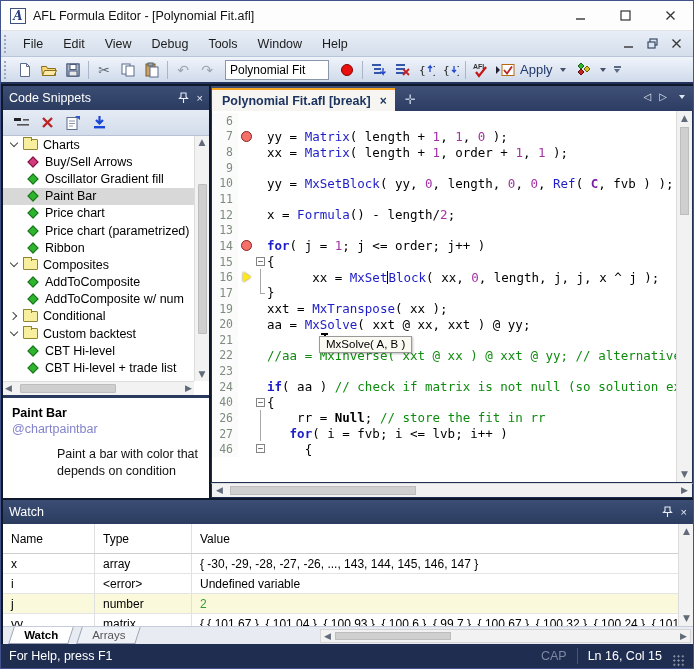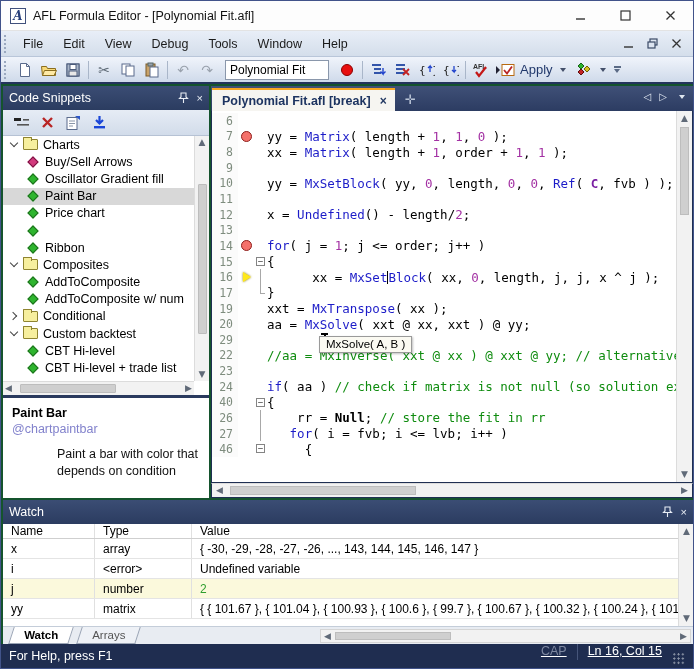--- a/index.html
+++ b/index.html
@@ -30,21 +30,21 @@
   .tcombo{width:104px;height:20px;background:#fff;border:1px solid #8a97ab;font-size:12px;padding:2px 4px;margin:0 6px;color:#000;}
   .tglyph{font-family:"DejaVu Sans",sans-serif;font-size:14px;color:#5a6672;}
   .apply-wrap{display:flex;align-items:center;gap:3px;padding:0 2px;}
   .apply-label{color:#21386b;font-size:13px;}
   .dd{width:0;height:0;border-left:3.5px solid transparent;border-right:3.5px solid transparent;border-top:4px solid #44506a;margin:0 4px;}
   .overflow{margin-left:4px;display:flex;flex-direction:column;align-items:center;gap:1px;}
   .overflow i{display:block;width:7px;height:2px;background:#5a6a85;}
   .overflow b{width:0;height:0;border-left:3.5px solid transparent;border-right:3.5px solid transparent;border-top:4px solid #5a6a85;}
 
   
-  .main{position:absolute;left:0;top:83px;width:694px;height:562px;background:#14532d;}
+  .main{position:absolute;left:0;top:83px;width:694px;height:562px;background:#0f172a;}
   .panel-hdr{height:24px;background:linear-gradient(#3b4d74,#2b3c60);color:#fff;display:flex;align-items:center;padding:0 6px;font-size:12.5px;}
   .hdr-icons{margin-left:auto;display:flex;gap:8px;align-items:center;}
   .hdr-ic{color:#e8edf5;font-size:11px;display:flex;align-items:center;}
 
   
   .panel-snippets{position:absolute;left:2px;top:2px;width:206px;height:412px;background:#fff;display:flex;flex-direction:column;}
   .sn-toolbar{height:26px;background:linear-gradient(#e6ecf5,#d2dcea);display:flex;align-items:center;gap:6px;padding-left:8px;border-bottom:1px solid #b6c2d4;}
   .sn-tool{width:20px;height:20px;display:flex;align-items:center;justify-content:center;}
   .sn-body{position:relative;flex:1;background:#fff;overflow:hidden;}
   .tree{position:absolute;left:0;top:0;right:15px;bottom:14px;overflow:hidden;}
@@ -84,58 +84,58 @@
   .cl-code{flex:1;overflow:hidden;}
   .bp{width:11px;height:11px;border-radius:50%;background:#f4716b;border:1.5px solid #8f1f1c;}
   .cur-arrow{width:0;height:0;border-top:5px solid transparent;border-bottom:5px solid transparent;border-left:8px solid #ffe81a;filter:drop-shadow(0 0 1px #8a7a00);}
   .fold-open{position:absolute;left:1px;top:3px;width:9px;height:9px;border:1px solid #848484;background:#fff;font-size:9px;line-height:7px;text-align:center;color:#444;}
   .fold-mid{position:absolute;left:5px;top:0;bottom:0;width:1px;background:#a8a8a8;}
   .fold-end{position:absolute;left:5px;top:0;height:8px;width:1px;background:#a8a8a8;}
   .fold-end:after{content:"";position:absolute;left:0;top:8px;width:5px;height:1px;background:#a8a8a8;}
   .s-p{color:#000;}
   .s-f{color:#1c1cc8;}
   .s-n{color:#a331a3;}
-  .s-k{color:#1c1cc8;font-weight:normal;text-align:right;}
+  .s-k{color:#1c1cc8;font-weight:bold;text-align:right;}
   .s-c{color:#0f8c0f;}
   .s-a{color:#7a1fa2;font-weight:bold;}
   .s-b{color:#000;font-weight:bold;}
   .caret{display:inline-block;width:1px;height:13px;background:#000;vertical-align:-2px;}
   .ed-vscroll{position:absolute;right:0;top:0;bottom:0;width:16px;background:#f2f2f2;border-left:1px solid #dcdcdc;}
   .ed-vscroll .sbarrow{position:absolute;left:4px;}
   .ed-vthumb{position:absolute;left:3px;top:16px;width:9px;height:88px;background:#cfcfcf;border:1px solid #bdbdbd;}
   .ed-hscroll{height:15px;background:#f2f2f2;border:1px solid #1f2f52;border-top:1px solid #dcdcdc;display:flex;align-items:center;position:relative;}
   .ed-hthumb{position:absolute;left:18px;width:186px;height:9px;background:#cfcfcf;border:1px solid #bdbdbd;}
   .tooltip{position:absolute;background:#fbfaf2;border:1px solid #9a9a9a;font-size:11.5px;padding:1px 6px 2px;white-space:nowrap;box-shadow:1px 1px 2px rgba(0,0,0,.25);}
   .ibeam{position:absolute;width:9px;height:15px;}
   .ibeam:before{content:"";position:absolute;left:4px;top:2px;bottom:2px;width:1.5px;background:#000;}
   .ibeam:after{content:"";position:absolute;left:1px;top:1px;width:7px;height:1.5px;background:#000;box-shadow:0 11.5px 0 #000;}
 
   
   .panel-watch{position:absolute;left:2px;top:416px;width:690px;height:144px;background:#eef1f6;display:flex;flex-direction:column;}
   .w-table{position:relative;flex:1;background:#fff;overflow:hidden;}
   .w-hrow,.w-row{display:flex;height:20px;align-items:center;border-bottom:1px solid #e4e4e4;font-size:12px;}
-  .w-hrow{height:15px;border-bottom:1px solid #cfcfcf;}
+  .w-hrow{height:30px;border-bottom:1px solid #cfcfcf;}
   .w-c1{width:92px;padding-left:8px;flex:none;border-right:1px solid #e0e0e0;align-self:stretch;display:flex;align-items:center;}
   .w-c2{width:97px;padding-left:8px;flex:none;border-right:1px solid #e0e0e0;align-self:stretch;display:flex;align-items:center;}
   .w-c3{flex:1;padding-left:8px;white-space:nowrap;overflow:hidden;align-self:stretch;display:flex;align-items:center;}
   .w-row.hl{background:#fbf9dc;}
   .val-green{color:#2f9e2f;}
   .w-vscroll{position:absolute;right:0;top:0;bottom:0;width:15px;background:#f2f2f2;border-left:1px solid #dcdcdc;}
   .w-vscroll .sbarrow{position:absolute;left:4px;}
   .w-strip{height:18px;background:#e8ecf2;display:flex;align-items:center;position:relative;border-top:1px solid #c4cdd9;}
   .wtab{height:17px;display:flex;align-items:center;padding:0 12px;font-size:11.5px;transform:skewX(-18deg);margin-left:8px;border:1px solid #9aa4b5;border-top:none;}
   .wtab.active{background:#fff;font-weight:bold;}
   .wtab.inactive{background:#eef1f6;color:#555;}
   .wtab span{transform:skewX(18deg);}
   .w-hscroll{position:absolute;right:2px;left:317px;top:2px;height:14px;background:#f2f2f2;border:1px solid #d5d5d5;display:flex;align-items:center;justify-content:space-between;padding:0 3px;}
   .w-hthumb{position:absolute;left:14px;width:116px;height:8px;background:#cfcfcf;border:1px solid #bdbdbd;}
 
   
   .statusbar{position:absolute;left:0;bottom:0;width:100%;height:24px;background:#1f2d50;color:#fff;display:flex;align-items:center;padding:0 8px;font-size:12.5px;}
-  .sb-right{margin-left:auto;display:flex;align-items:flex-start;height:100%;text-decoration:underline;}
+  .sb-right{margin-left:auto;display:flex;align-items:center;height:100%;}
   .sb-cap{color:#7d87a0;padding-right:10px;}
   .sb-sep{width:1px;height:16px;background:#46557a;}
   .sb-pos{padding:0 10px;font-size:12.5px;}
   .sb-grip{width:13px;height:13px;margin-top:8px;
     background-image:radial-gradient(#8a93a5 1px,transparent 1.2px);background-size:4.3px 4.3px;background-position:bottom right;}
   svg{display:block;}
 </style>
 </head>
 <body>
 
@@ -407,20 +407,21 @@
             <div class="trow sel">
               <span class="diamond" style="background: rgb(46, 181, 46); border-color: rgb(28, 110, 28);"></span>
               <span>Paint Bar</span>
             </div>
             <div class="trow">
               <span class="diamond" style="background: rgb(46, 181, 46); border-color: rgb(28, 110, 28);"></span>
               <span>Price chart</span>
             </div>
             <div class="trow">
               <span class="diamond" style="background: rgb(46, 181, 46); border-color: rgb(28, 110, 28);"></span>
+              <span>Price chart (parametrized)</span>
             </div>
             <div class="trow">
               <span class="diamond" style="background: rgb(46, 181, 46); border-color: rgb(28, 110, 28);"></span>
               <span>Ribbon</span>
             </div>
             <div class="trow">
               <span class="chev exp">
                 <i></i>
               </span>
               <span class="folder"></span>
@@ -489,29 +490,29 @@
         </div>
       </div>
       <div class="ed-body">
         <div class="code-scroll" id="code-lines">
             <div class="cl"><span class="cl-num">6</span><span class="cl-ic"></span><span class="cl-fold"></span><span class="cl-code"></span></div>
             <div class="cl"><span class="cl-num">7</span><span class="cl-ic"><span class="bp"></span></span><span class="cl-fold"></span><span class="cl-code"><span class="s-p">yy = </span><span class="s-f">Matrix</span><span class="s-p">( length + </span><span class="s-n">1</span><span class="s-p">, </span><span class="s-n">1</span><span class="s-p">, </span><span class="s-n">0</span><span class="s-p"> );</span></span></div>
             <div class="cl"><span class="cl-num">8</span><span class="cl-ic"></span><span class="cl-fold"></span><span class="cl-code"><span class="s-p">xx = </span><span class="s-f">Matrix</span><span class="s-p">( length + </span><span class="s-n">1</span><span class="s-p">, order + </span><span class="s-n">1</span><span class="s-p">, </span><span class="s-n">1</span><span class="s-p"> );</span></span></div>
             <div class="cl"><span class="cl-num">9</span><span class="cl-ic"></span><span class="cl-fold"></span><span class="cl-code"></span></div>
             <div class="cl"><span class="cl-num">10</span><span class="cl-ic"></span><span class="cl-fold"></span><span class="cl-code"><span class="s-p">yy = </span><span class="s-f">MxSetBlock</span><span class="s-p">( yy, </span><span class="s-n">0</span><span class="s-p">, length, </span><span class="s-n">0</span><span class="s-p">, </span><span class="s-n">0</span><span class="s-p">, </span><span class="s-f">Ref</span><span class="s-p">( </span><span class="s-a">C</span><span class="s-p">, fvb ) );</span></span></div>
             <div class="cl"><span class="cl-num">11</span><span class="cl-ic"></span><span class="cl-fold"></span><span class="cl-code"></span></div>
-            <div class="cl"><span class="cl-num">12</span><span class="cl-ic"></span><span class="cl-fold"></span><span class="cl-code"><span class="s-p">x = </span><span class="s-f">Undefined</span><span class="s-p">() - length/</span><span class="s-n">2</span><span class="s-p">;</span></span></div>
+            <div class="cl"><span class="cl-num">12</span><span class="cl-ic"></span><span class="cl-fold"></span><span class="cl-code"><span class="s-p">x = </span><span class="s-f">Formula</span><span class="s-p">() - length/</span><span class="s-n">2</span><span class="s-p">;</span></span></div>
             <div class="cl"><span class="cl-num">13</span><span class="cl-ic"></span><span class="cl-fold"></span><span class="cl-code"></span></div>
             <div class="cl"><span class="cl-num">14</span><span class="cl-ic"><span class="bp"></span></span><span class="cl-fold"></span><span class="cl-code"><span class="s-k">for</span><span class="s-p">( j = </span><span class="s-n">1</span><span class="s-p">; j &lt;= order; j++ )</span></span></div>
             <div class="cl"><span class="cl-num">15</span><span class="cl-ic"></span><span class="cl-fold"><span class="fold-open">−</span></span><span class="cl-code"><span class="s-p">{</span></span></div>
             <div class="cl"><span class="cl-num">16</span><span class="cl-ic"><span class="cur-arrow"></span></span><span class="cl-fold"><span class="fold-mid"></span></span><span class="cl-code"><span class="s-p">      xx = </span><span class="s-f">MxSet</span><span class="caret"></span><span class="s-f">Block</span><span class="s-p">( xx, </span><span class="s-n">0</span><span class="s-p">, length, j, j, x ^ j );</span></span></div>
             <div class="cl"><span class="cl-num">17</span><span class="cl-ic"></span><span class="cl-fold"><span class="fold-end"></span></span><span class="cl-code"><span class="s-p">}</span></span></div>
             <div class="cl"><span class="cl-num">19</span><span class="cl-ic"></span><span class="cl-fold"></span><span class="cl-code"><span class="s-p">xxt = </span><span class="s-f">MxTranspose</span><span class="s-p">( xx );</span></span></div>
             <div class="cl"><span class="cl-num">20</span><span class="cl-ic"></span><span class="cl-fold"></span><span class="cl-code"><span class="s-p">aa = </span><span class="s-f">MxSolve</span><span class="s-p">( xxt @ xx, xxt ) @ yy;</span></span></div>
-            <div class="cl"><span class="cl-num">29</span><span class="cl-ic"></span><span class="cl-fold"></span><span class="cl-code"></span></div>
+            <div class="cl"><span class="cl-num">21</span><span class="cl-ic"></span><span class="cl-fold"></span><span class="cl-code"></span></div>
             <div class="cl"><span class="cl-num">22</span><span class="cl-ic"></span><span class="cl-fold"></span><span class="cl-code"><span class="s-c">//aa = MxInverse( xxt @ xx ) @ xxt @ yy; // alternative wa</span></span></div>
             <div class="cl"><span class="cl-num">23</span><span class="cl-ic"></span><span class="cl-fold"></span><span class="cl-code"></span></div>
             <div class="cl"><span class="cl-num">24</span><span class="cl-ic"></span><span class="cl-fold"></span><span class="cl-code"><span class="s-k">if</span><span class="s-p">( aa ) </span><span class="s-c">// check if matrix is not null (so solution exist</span></span></div>
             <div class="cl"><span class="cl-num">40</span><span class="cl-ic"></span><span class="cl-fold"><span class="fold-open">−</span></span><span class="cl-code"><span class="s-p">{</span></span></div>
             <div class="cl"><span class="cl-num">26</span><span class="cl-ic"></span><span class="cl-fold"><span class="fold-mid"></span></span><span class="cl-code"><span class="s-p">    rr = </span><span class="s-b">Null</span><span class="s-p">; </span><span class="s-c">// store the fit in rr</span></span></div>
             <div class="cl"><span class="cl-num">27</span><span class="cl-ic"></span><span class="cl-fold"><span class="fold-mid"></span></span><span class="cl-code"><span class="s-p">   </span><span class="s-k">for</span><span class="s-p">( i = fvb; i &lt;= lvb; i++ )</span></span></div>
             <div class="cl"><span class="cl-num">46</span><span class="cl-ic"></span><span class="cl-fold"><span class="fold-open">−</span></span><span class="cl-code"><span class="s-p">     {</span></span></div>
           </div>
         <div class="ed-vscroll">
           <span class="sbarrow" style="top:3px">▲</span>

